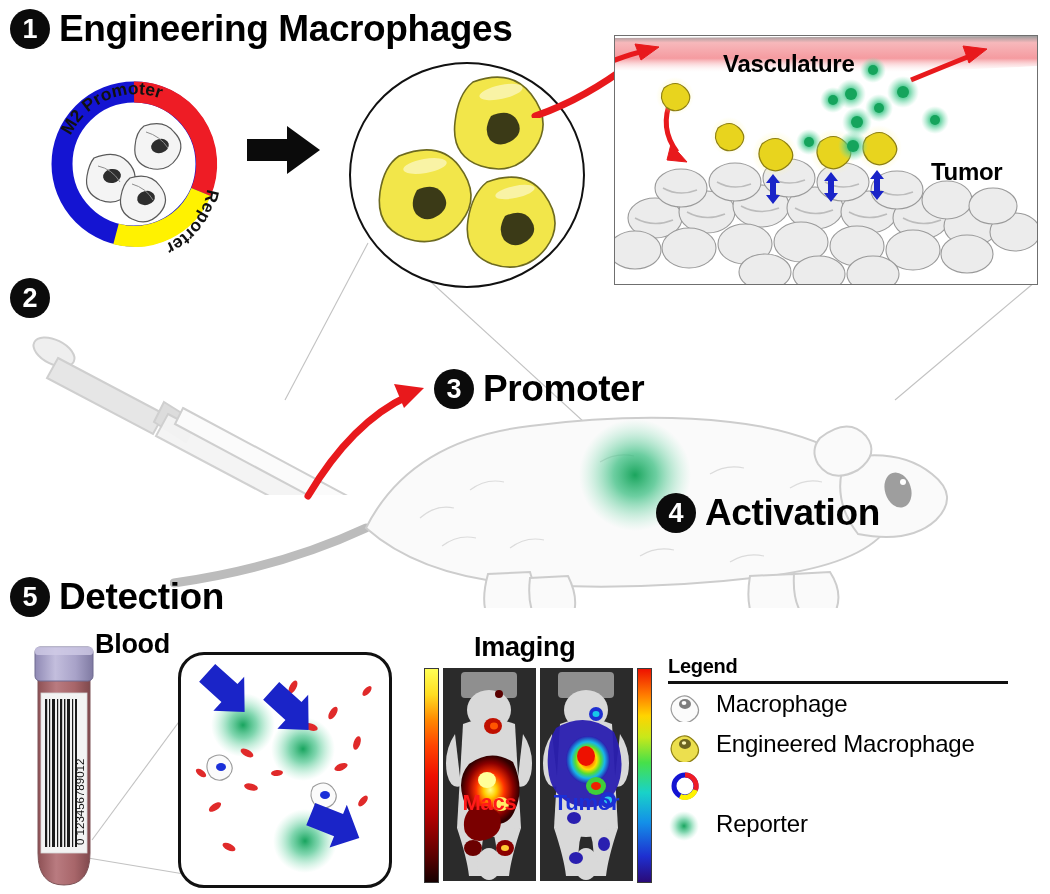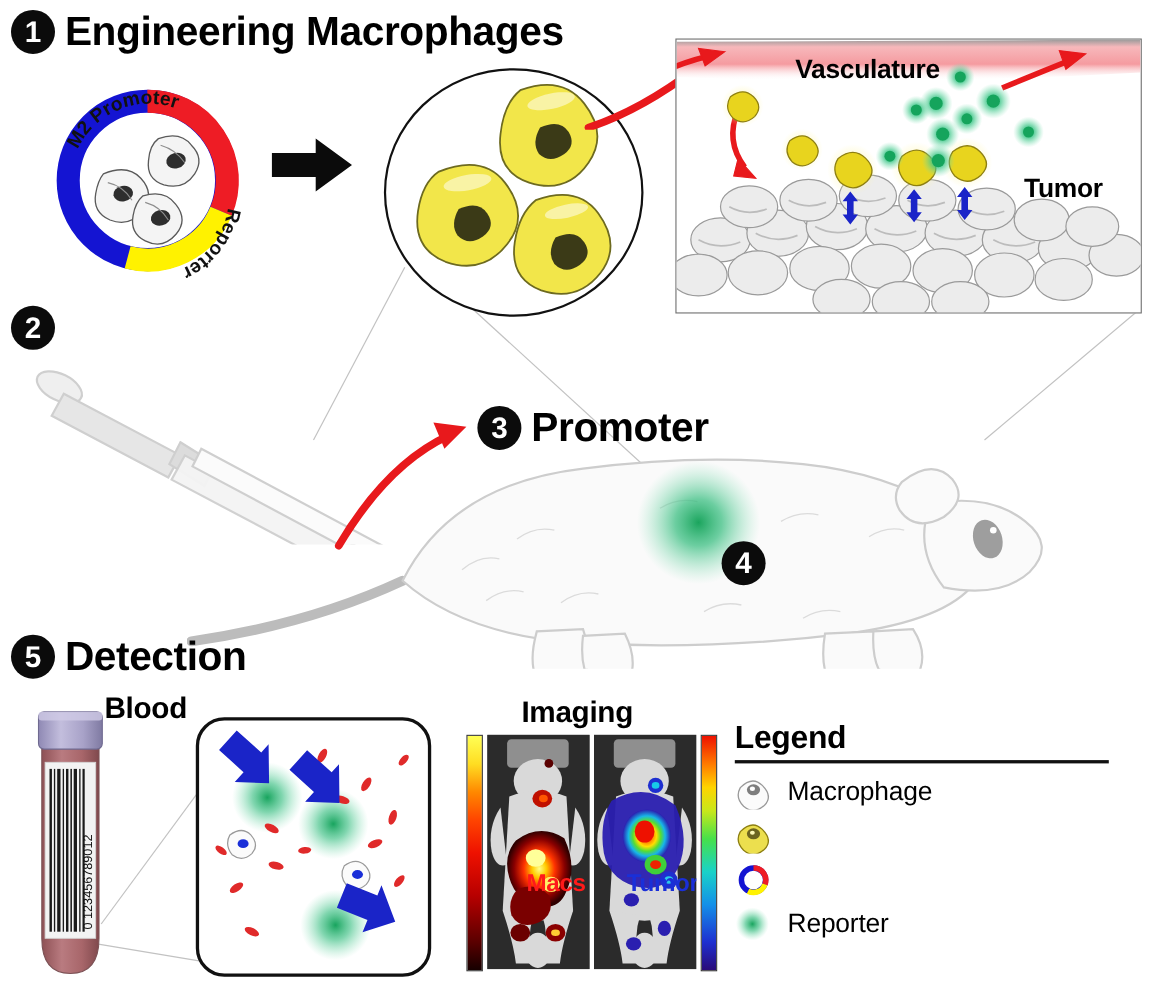--- a/index.html
+++ b/index.html
@@ -26,27 +26,27 @@
   .circleWell{position:absolute;border:2px solid #111;border-radius:50%;background:#fff;}
 
   .bloodbox{position:absolute;border:3.5px solid #111;border-radius:26px;background:#fff;overflow:hidden;}
 
   
   .imgwrap{position:absolute;display:flex;align-items:flex-start;gap:4px;}
   .cbar{width:13px;height:213px;border:1px solid #3a3a3a;}
   .cbar.hot{background:linear-gradient(to top,#160000 0%,#5a0000 12%,#b80000 32%,#ee1100 50%,#ff4400 64%,#ff8800 76%,#ffdd22 88%,#ffff55 100%);}
   .cbar.rainbow{background:linear-gradient(to top,#2a0a78 0%,#1e2fd0 12%,#1390e8 28%,#19d2c8 42%,#46e04a 56%,#c8e81a 68%,#ffd400 78%,#ff7a00 88%,#ee1100 100%);}
   .mouseimg{width:93px;height:213px;background:#262626;position:relative;overflow:hidden;}
-  .imglabel{position:absolute;left:0;width:100%;text-align:center;font-size:22px;font-weight:bold;letter-spacing:-0.3px;padding-left:16px;}
+  .imglabel{position:absolute;left:0;width:100%;text-align:center;font-size:22px;font-weight:bold;letter-spacing:-0.3px;}
 
   
   .legend{position:absolute;}
-  .legend h2{margin:0;font-size:29px;font-weight:bold;letter-spacing:-0.3px;}
+  .legend h2{margin:0;font-size:20px;font-weight:bold;letter-spacing:-0.3px;}
   .legrule{height:3px;background:#111;margin:3px 0 6px 0;}
-  .legrow{display:flex;align-items:center;height:40px;gap:14px;}
+  .legrow{display:flex;align-items:flex-start;height:40px;gap:14px;}
   .legicon{width:34px;height:32px;position:relative;flex:none;}
   .legtxt{font-size:24px;letter-spacing:-0.2px;white-space:nowrap;}
 </style>
 </head>
 <body>
 
 <div class="stage">
 
   <svg class="abs" width="1050" height="894" style="left:0;top:0;">
     <g stroke="#c2c2c2" stroke-width="1.1" fill="none">
@@ -356,20 +356,21 @@
     <circle cx="465" cy="97" r="56" fill="url(#tumorGlow)"></circle>
 
     <g>
       <path d="M 138 118 Q 182 44 238 18" stroke="#e8191c" stroke-width="7" fill="none" stroke-linecap="round"></path>
       <path d="M 254 10 L 224 6 L 234 30 Z" fill="#e8191c"></path>
     </g>
   </svg>
 
   <div class="step" style="left:656px;top:492px;">
     <div class="badge">4</div>
+    <div class="steptxt">Activation</div>
   </div>
 
   <div class="step" style="left:10px;top:576px;">
     <div class="badge">5</div>
     <div class="steptxt">Detection</div>
   </div>
 
   <div class="abs" style="left:95px;top:629px;font-size:27px;font-weight:bold;letter-spacing:-0.3px;">Blood</div>
 
   <svg class="abs" style="left:24px;top:645px;" width="80" height="246">
@@ -572,20 +573,21 @@
     </div>
 
     <div class="legrow">
       <div class="legicon">
         <svg width="34" height="32">
           <path d="M5 12 q11 -11 20 -2 q10 10 2 18 q-10 9 -19 1 q-8 -8 -3 -17 z" fill="#ecdf4e" stroke="#8d7f12" stroke-width="1.2"></path>
           <ellipse cx="17" cy="14" rx="6" ry="5" fill="#6c6420"></ellipse>
           <ellipse cx="16" cy="13" rx="2.2" ry="1.8" fill="#fbf6b6"></ellipse>
         </svg>
       </div>
+      <div class="legtxt">Engineered Macrophage</div>
     </div>
 
     <div class="legrow">
       <div class="legicon">
         <svg width="34" height="32" viewBox="0 0 34 32">
           <circle cx="17" cy="16" r="11" fill="none" stroke="#1414d2" stroke-width="5"></circle>
           <path d="M17 5 A 11 11 0 0 1 27.4 20" fill="none" stroke="#ee1c25" stroke-width="5"></path>
           <path d="M27.4 20 A 11 11 0 0 1 12 26.2" fill="none" stroke="#fff200" stroke-width="5"></path>
         </svg>
       </div>

